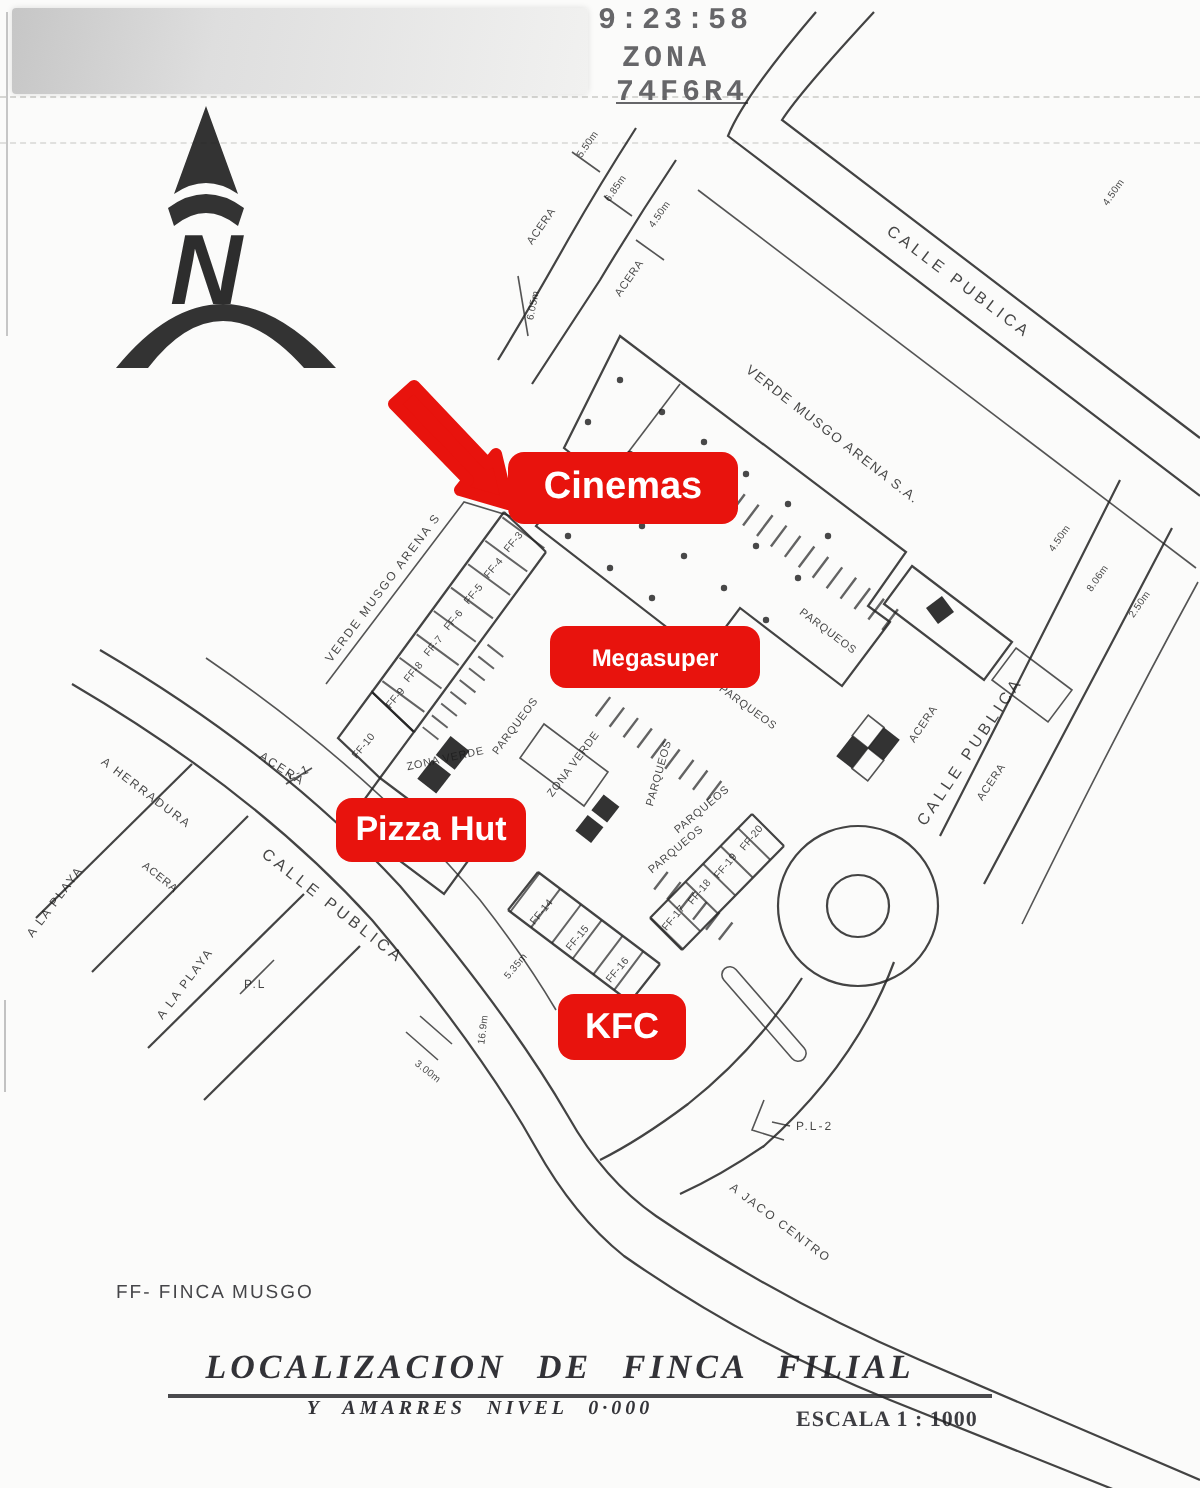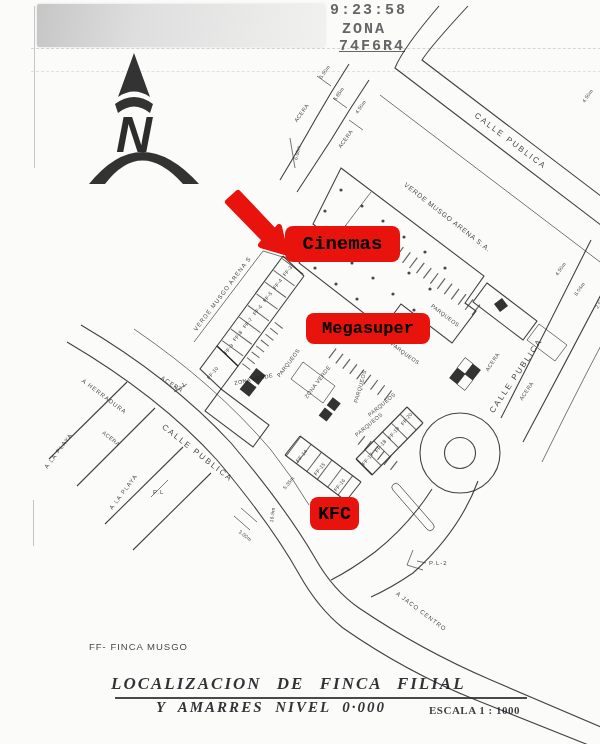--- a/index.html
+++ b/index.html
@@ -1,53 +1,53 @@
 <!DOCTYPE html>
 <html style="--red: #e8130d;"><head>
 <meta charset="utf-8">
 <style>
   html,body{margin:0;padding:0;}
   body{width:600px;height:744px;position:relative;background:#fbfbfa;overflow:hidden;
        font-family:"Liberation Sans",sans-serif;}
-  .stage{position:absolute;inset:0;margin-left:31px;}
+  .stage{position:absolute;inset:0;}
   
   .scan-edge-left{position:absolute;left:3px;top:6px;width:1px;height:162px;background:#9a9a9a;opacity:.55;}
   .scan-edge-left2{position:absolute;left:2px;top:500px;width:1px;height:46px;background:#8a8a8a;opacity:.5;}
   .dashline{position:absolute;height:0;border-top:1px dashed #b9b9b5;opacity:.55;}
   
   .redaction{position:absolute;left:6px;top:4px;width:288px;height:43px;border-radius:2px;
              background:linear-gradient(100deg,#c6c6c6 0%,#dedede 35%,#f1f1f0 100%);
              box-shadow:0 0 3px rgba(0,0,0,.12);}
   .faxtext{position:absolute;color:#4d4d50;font-family:"Liberation Mono","DejaVu Sans Mono",monospace;
            font-size:15px;font-weight:bold;letter-spacing:2px;white-space:nowrap;opacity:.85;}
   
-  .red-label{position:absolute;background:var(--red,#e8130d);color:#000000;border-radius:8px;
+  .red-label{position:absolute;background:var(--red,#e8130d);color:#ffffff;border-radius:8px;
              display:flex;align-items:center;justify-content:center;font-weight:bold;
-             font-family:Liberation Mono, monospace;white-space:nowrap;}
+             font-family:Liberation Sans, sans-serif;white-space:nowrap;}
   
   text{font-family:"Liberation Sans",sans-serif;fill:#1c1c1c;opacity:.82;}
   .street{font-size:8px;letter-spacing:2px;}
   .street-sm{font-size:6px;letter-spacing:1px;}
   .tiny{font-size:5.5px;letter-spacing:.4px;}
   .unit{font-size:5.2px;letter-spacing:.2px;}
   .dim{font-size:5px;letter-spacing:.2px;}
   .owner{font-size:6.8px;letter-spacing:.8px;}
   .ln{stroke:#222;stroke-width:1.1;fill:none;opacity:.85;}
   .lnthin{stroke:#2a2a2a;stroke-width:.8;fill:none;opacity:.8;}
   .comb{stroke:#222;fill:none;opacity:.7;}
   .solid{fill:#1d1d1d;opacity:.9;}
   
   .legend{position:absolute;left:58px;top:641px;font-size:9.5px;letter-spacing:1px;color:#26262a;opacity:.85;}
-  .title1{position:absolute;left:80px;top:674px;width:400px;text-align:left;color:#1d1d22;
+  .title1{position:absolute;left:80px;top:674px;width:400px;text-align:center;color:#1d1d22;
           font-family:"Liberation Serif","DejaVu Serif",serif;font-style:italic;font-weight:bold;
           font-size:17px;letter-spacing:2px;word-spacing:9px;opacity:.9;}
   .title-rule{position:absolute;left:84px;top:697px;width:412px;height:2px;background:#2a2a2e;opacity:.85;}
   .title2{position:absolute;left:60px;top:699px;width:360px;text-align:center;color:#1d1d22;
           font-family:"Liberation Serif","DejaVu Serif",serif;font-style:italic;font-weight:bold;
-          font-size:15px;letter-spacing:2px;word-spacing:6px;opacity:.9;}
+          font-size:10px;letter-spacing:2px;word-spacing:6px;opacity:.9;}
   .scale{position:absolute;left:398px;top:704px;color:#1d1d22;font-size:11px;letter-spacing:.5px;
          font-family:"Liberation Serif","DejaVu Serif",serif;font-weight:bold;opacity:.85;}
 </style>
 </head>
 <body>
 
 <div class="stage">
 
   <div class="scan-edge-left"></div>
   <div class="scan-edge-left2"></div>
@@ -235,21 +235,22 @@
       <text class="dim" transform="translate(571,303) rotate(-55)" text-anchor="middle">2.50m</text>
       <text class="dim" transform="translate(259,484) rotate(-50)" text-anchor="middle">5.35m</text>
       <text class="dim" transform="translate(243,515) rotate(-83)" text-anchor="middle">16.9m</text>
       <text class="dim" transform="translate(213,537) rotate(38)" text-anchor="middle">3.00m</text>
     </g>
 
     <polygon points="197,202 234,240 230,245 254,252 248,227 244,232 207,193" fill="var(--red,#e8130d)" stroke="var(--red,#e8130d)" stroke-width="6" stroke-linejoin="round"></polygon>
   </svg>
 
   <div class="red-label" style="left:254px;top:226px;width:115px;height:36px;font-size:19px;">Cinemas</div>
-  <div class="red-label" style="left:275px;top:313px;width:124px;height:31px;font-size:17px;">Megasuper</div>
-  <div class="red-label" style="left:279px;top:497px;width:49px;height:33px;font-size:18px;">KFC</div>
+  <div class="red-label" style="left:275px;top:313px;width:105px;height:31px;font-size:12px;">Megasuper</div>
+  <div class="red-label" style="left:168px;top:399px;width:95px;height:32px;font-size:17px;">Pizza Hut</div>
+  <div class="red-label" style="left:279px;top:497px;width:64px;height:33px;font-size:18px;">KFC</div>
 
   <div class="legend">FF- FINCA MUSGO</div>
   <div class="title1">LOCALIZACION DE FINCA FILIAL</div>
   <div class="title-rule"></div>
   <div class="title2">Y AMARRES NIVEL 0·000</div>
   <div class="scale">ESCALA 1 : 1000</div>
 </div>
 
 </body></html>

